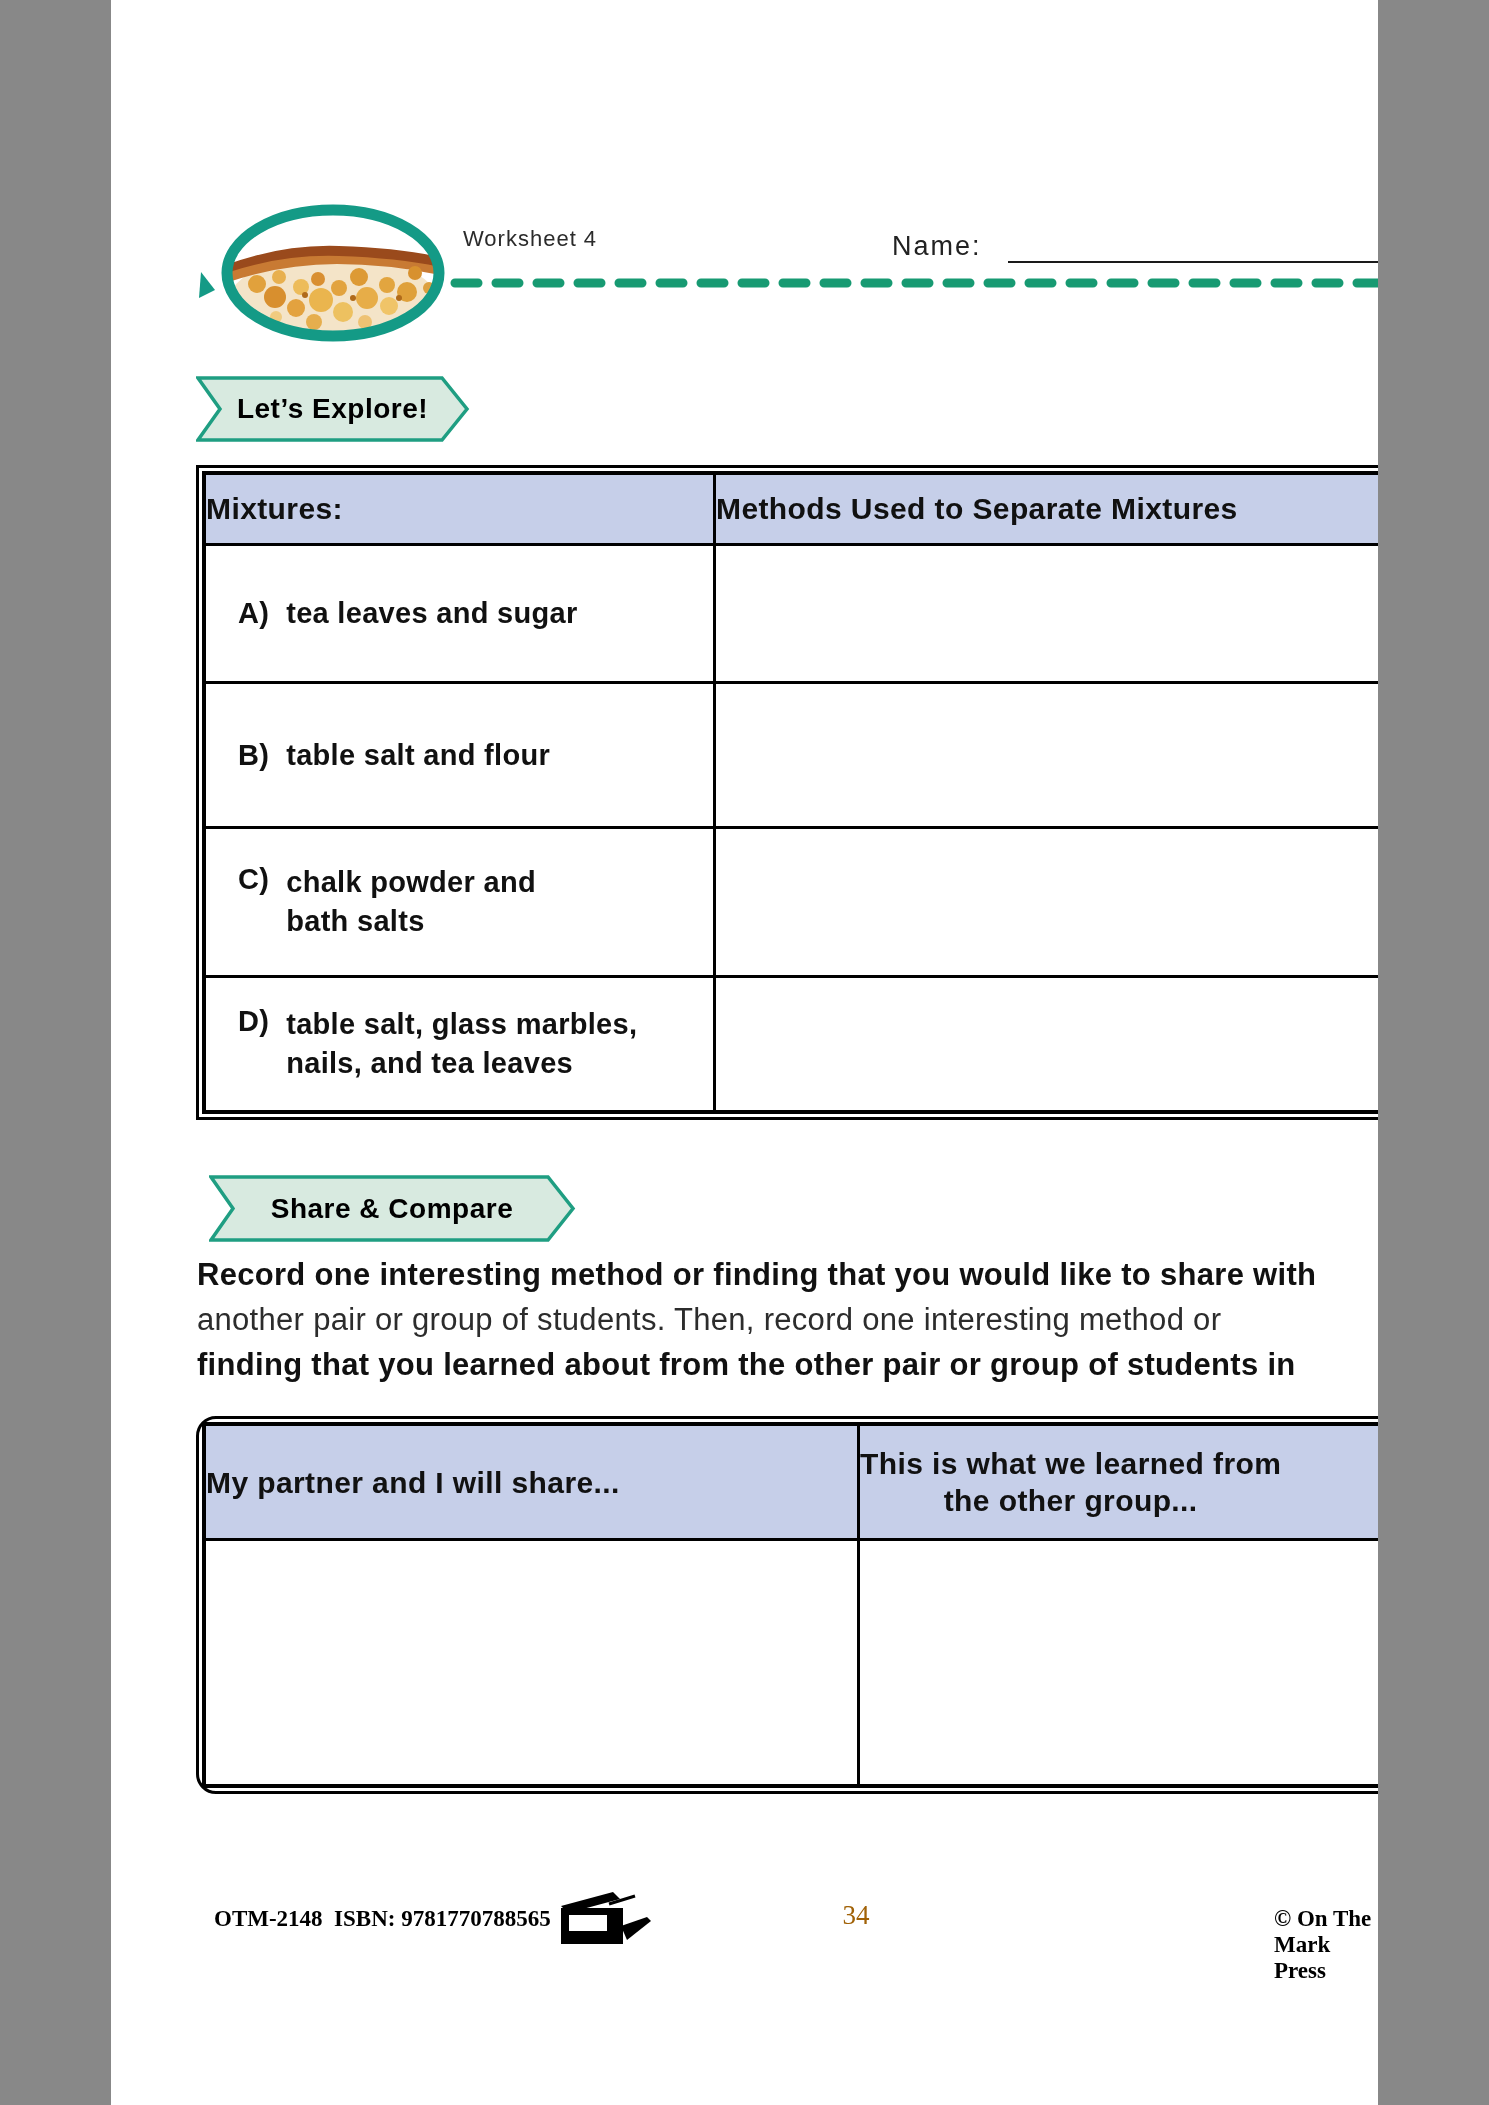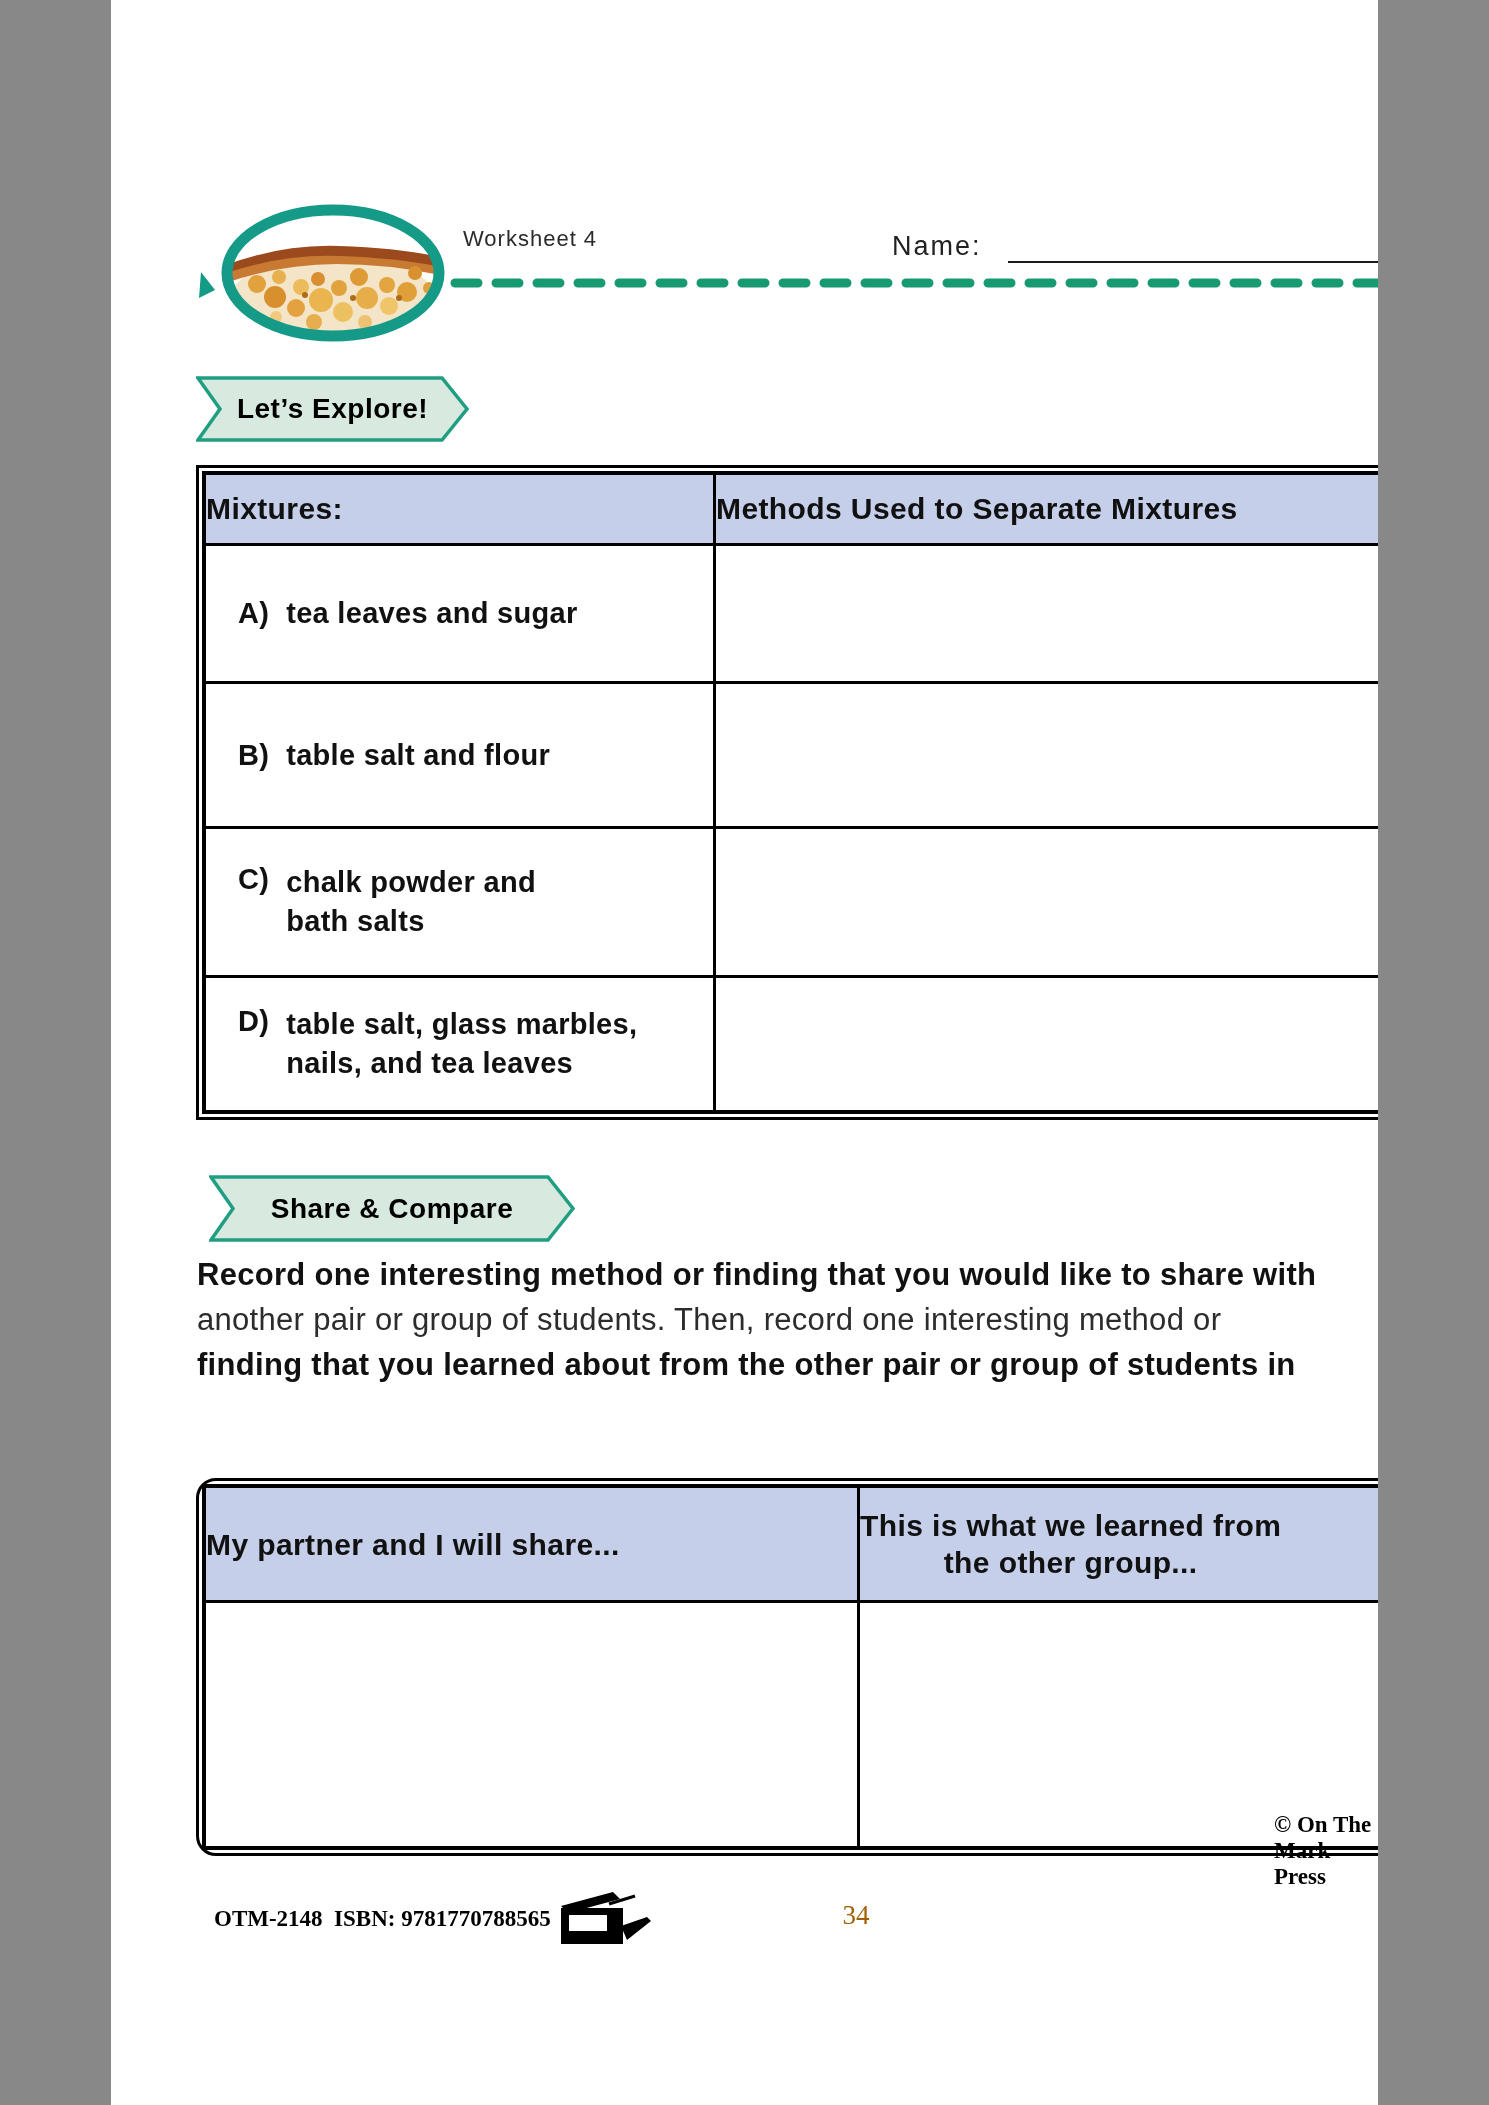--- a/index.html
+++ b/index.html
@@ -45,35 +45,35 @@
   .row-label{margin-right:17px;align-self:flex-start;}
   .brow .tcell.colL{font-size:29px;letter-spacing:.3px;color:#111;}
   .brow.w600 .tcell.colL{font-weight:600;}
   .brow.w700 .tcell.colL{font-weight:700;}
   .brow.w800 .tcell.colL{font-weight:800;}
   .brow .row-flex{display:flex;align-items:flex-start;}
   .wrap-c{max-width:270px;line-height:39px;}
   .wrap-d{max-width:430px;line-height:39px;}
   #table-mixtures{left:85px;top:465px;width:1255px;height:655px;}
   #table-mixtures .tcell.colL{width:510px;}
-  #table-share{left:85px;top:1478px;width:1255px;height:378px;border-radius:20px;}
+  #table-share{left:85px;top:1416px;width:1255px;height:378px;border-radius:20px;}
   #table-share .tcell.colL{width:654px;}
   #table-share .thead .tcell{line-height:37px;}
   
   .para{position:absolute;left:86px;top:1252px;width:1290px;font-size:31px;line-height:45px;letter-spacing:.3px;color:#1b1b1b;}
   .para .pline{white-space:nowrap;}
   .para .pl-bold{font-weight:600;color:#111;}
   .para .pl-norm{font-weight:400;color:#2c2c2c;}
   
   .footer-left{position:absolute;left:103px;top:1906px;font-family:"Liberation Serif",serif;
     font-weight:700;font-size:23px;color:#000;white-space:pre;}
   .printer{position:absolute;left:448px;top:1888px;width:92px;height:62px;}
   .page-number{position:absolute;left:700px;top:1900px;width:90px;text-align:center;
     font-family:"Liberation Serif",serif;font-size:27px;color:#a16207;}
-  .footer-right{position:absolute;left:1163px;top:1812px;font-family:"Liberation Serif",serif;
+  .footer-right{position:absolute;left:1163px;top:1906px;font-family:"Liberation Serif",serif;
     font-weight:700;font-size:23px;color:#000;}
 </style>
 </head>
 <body>
 
 <div class="page">
 
   <div class="logo">
     <svg viewBox="0 0 232 148">
       <defs>

